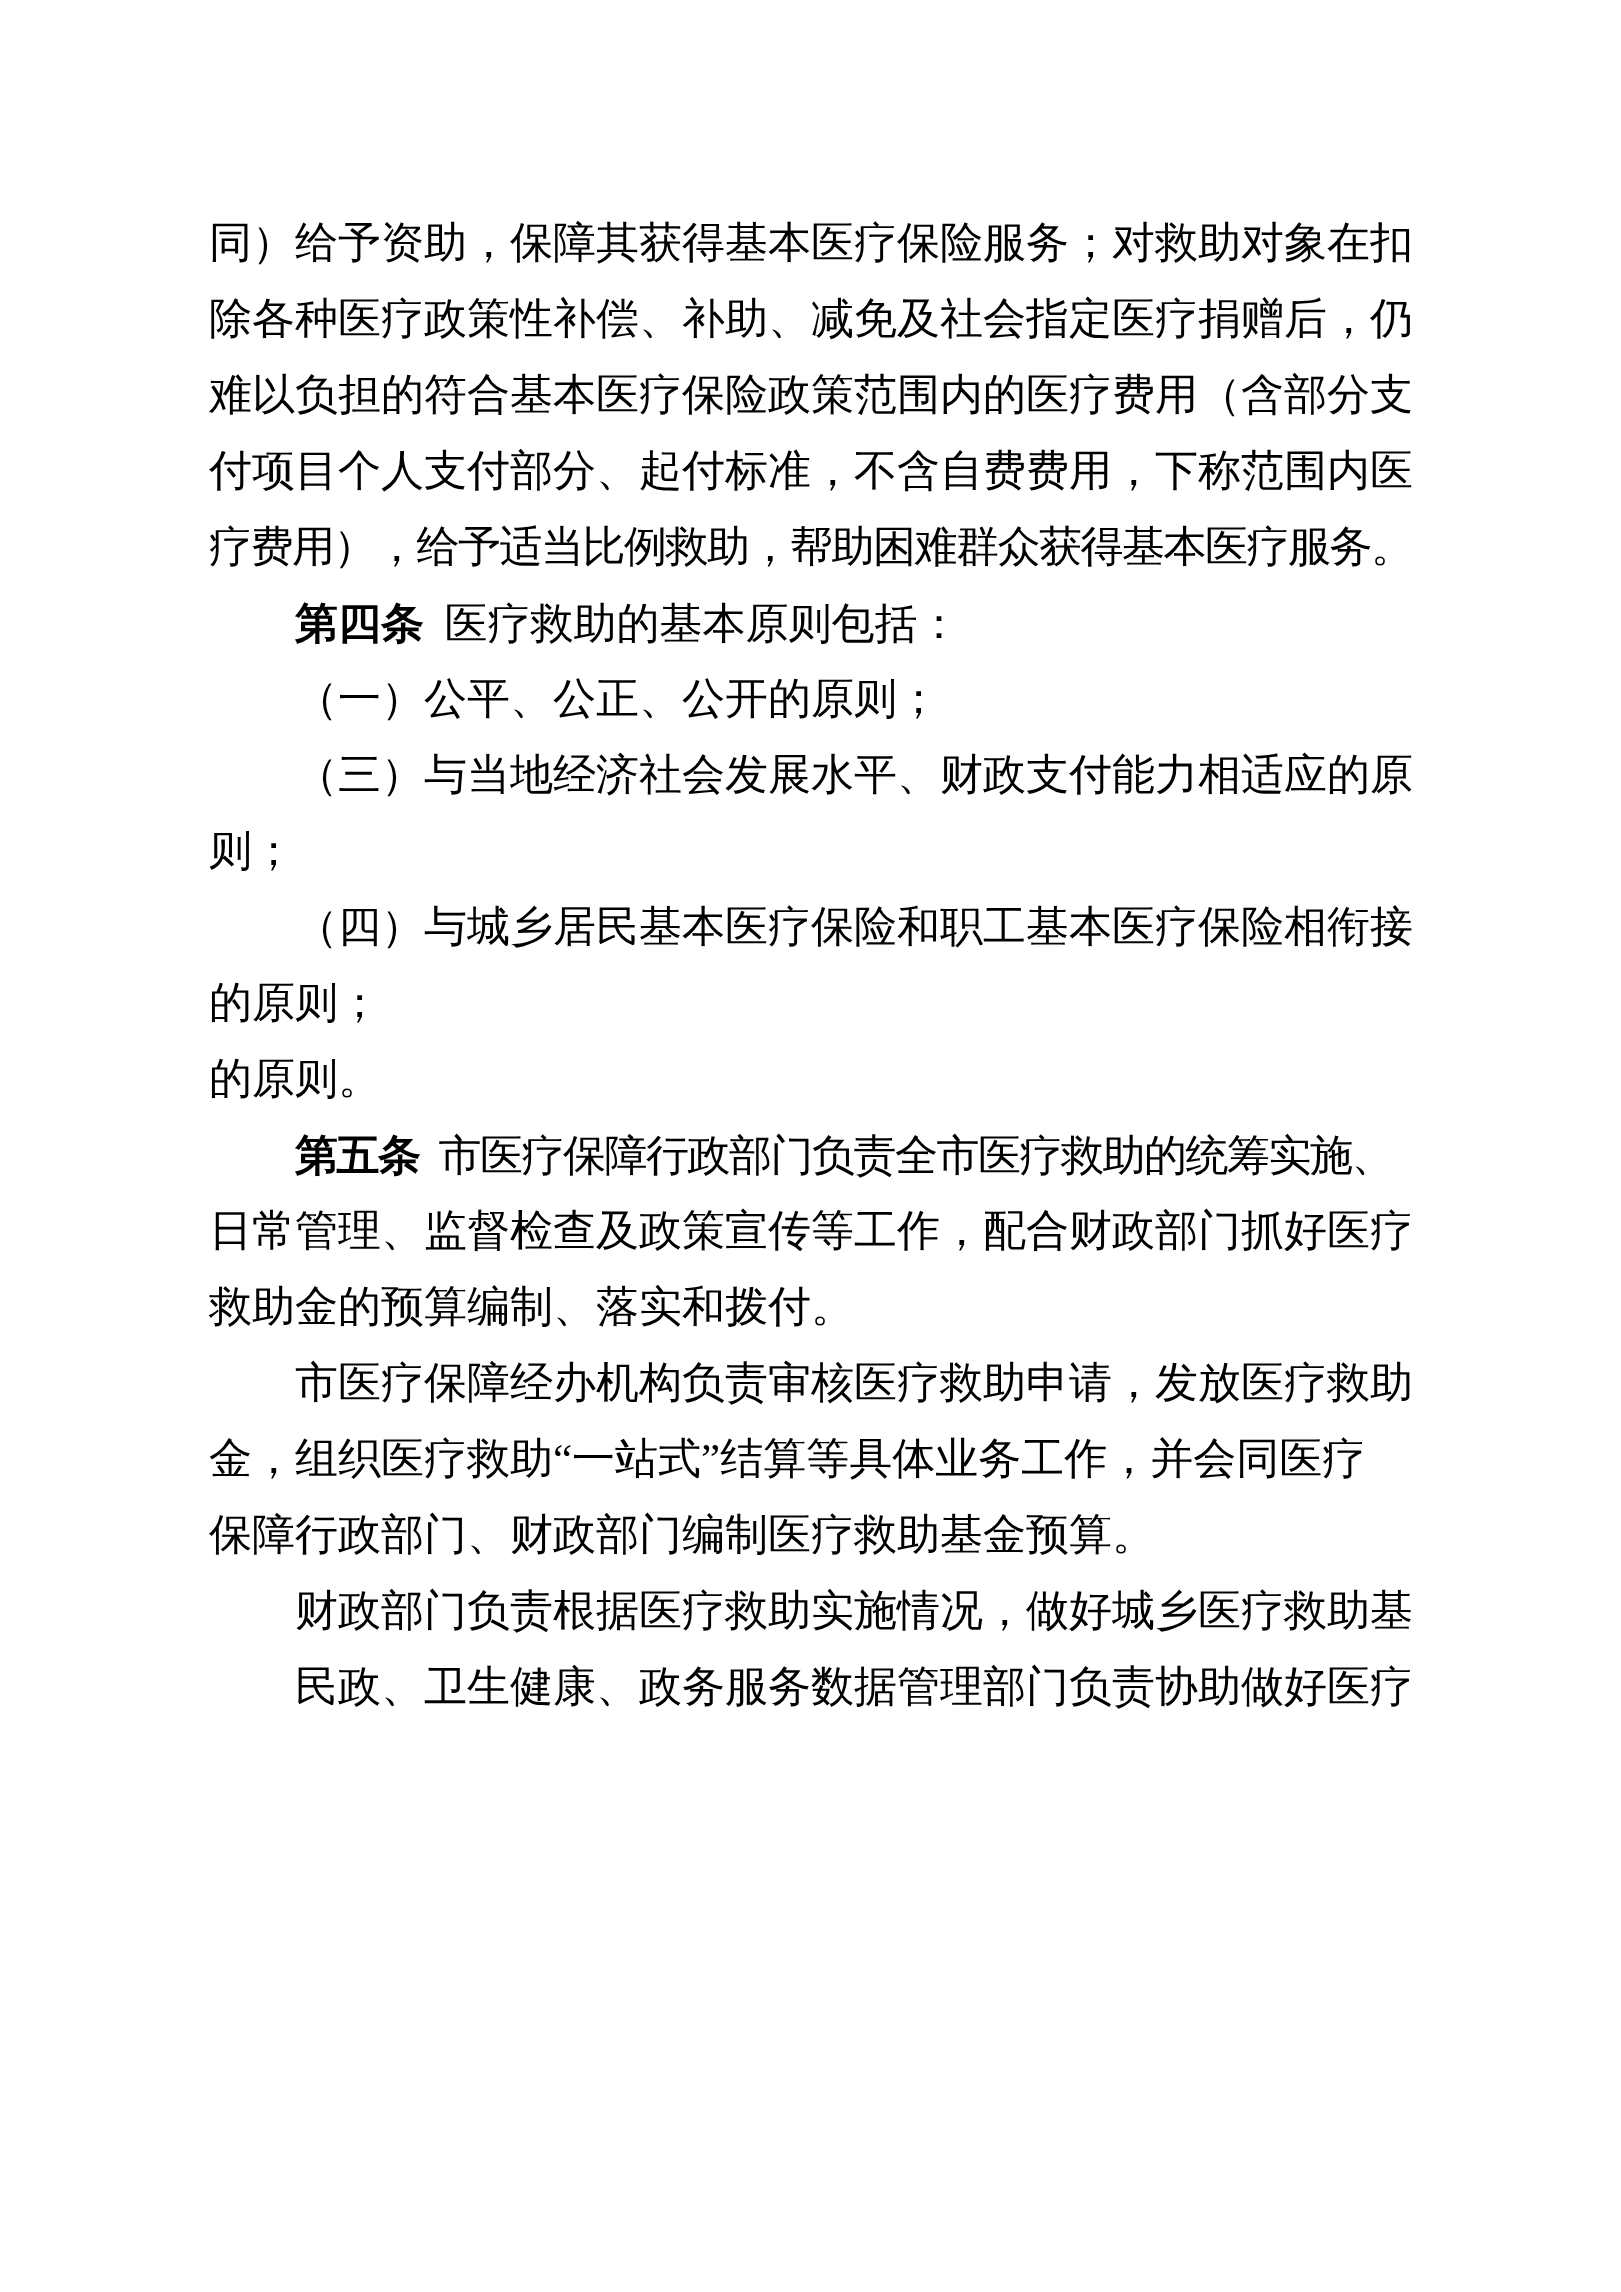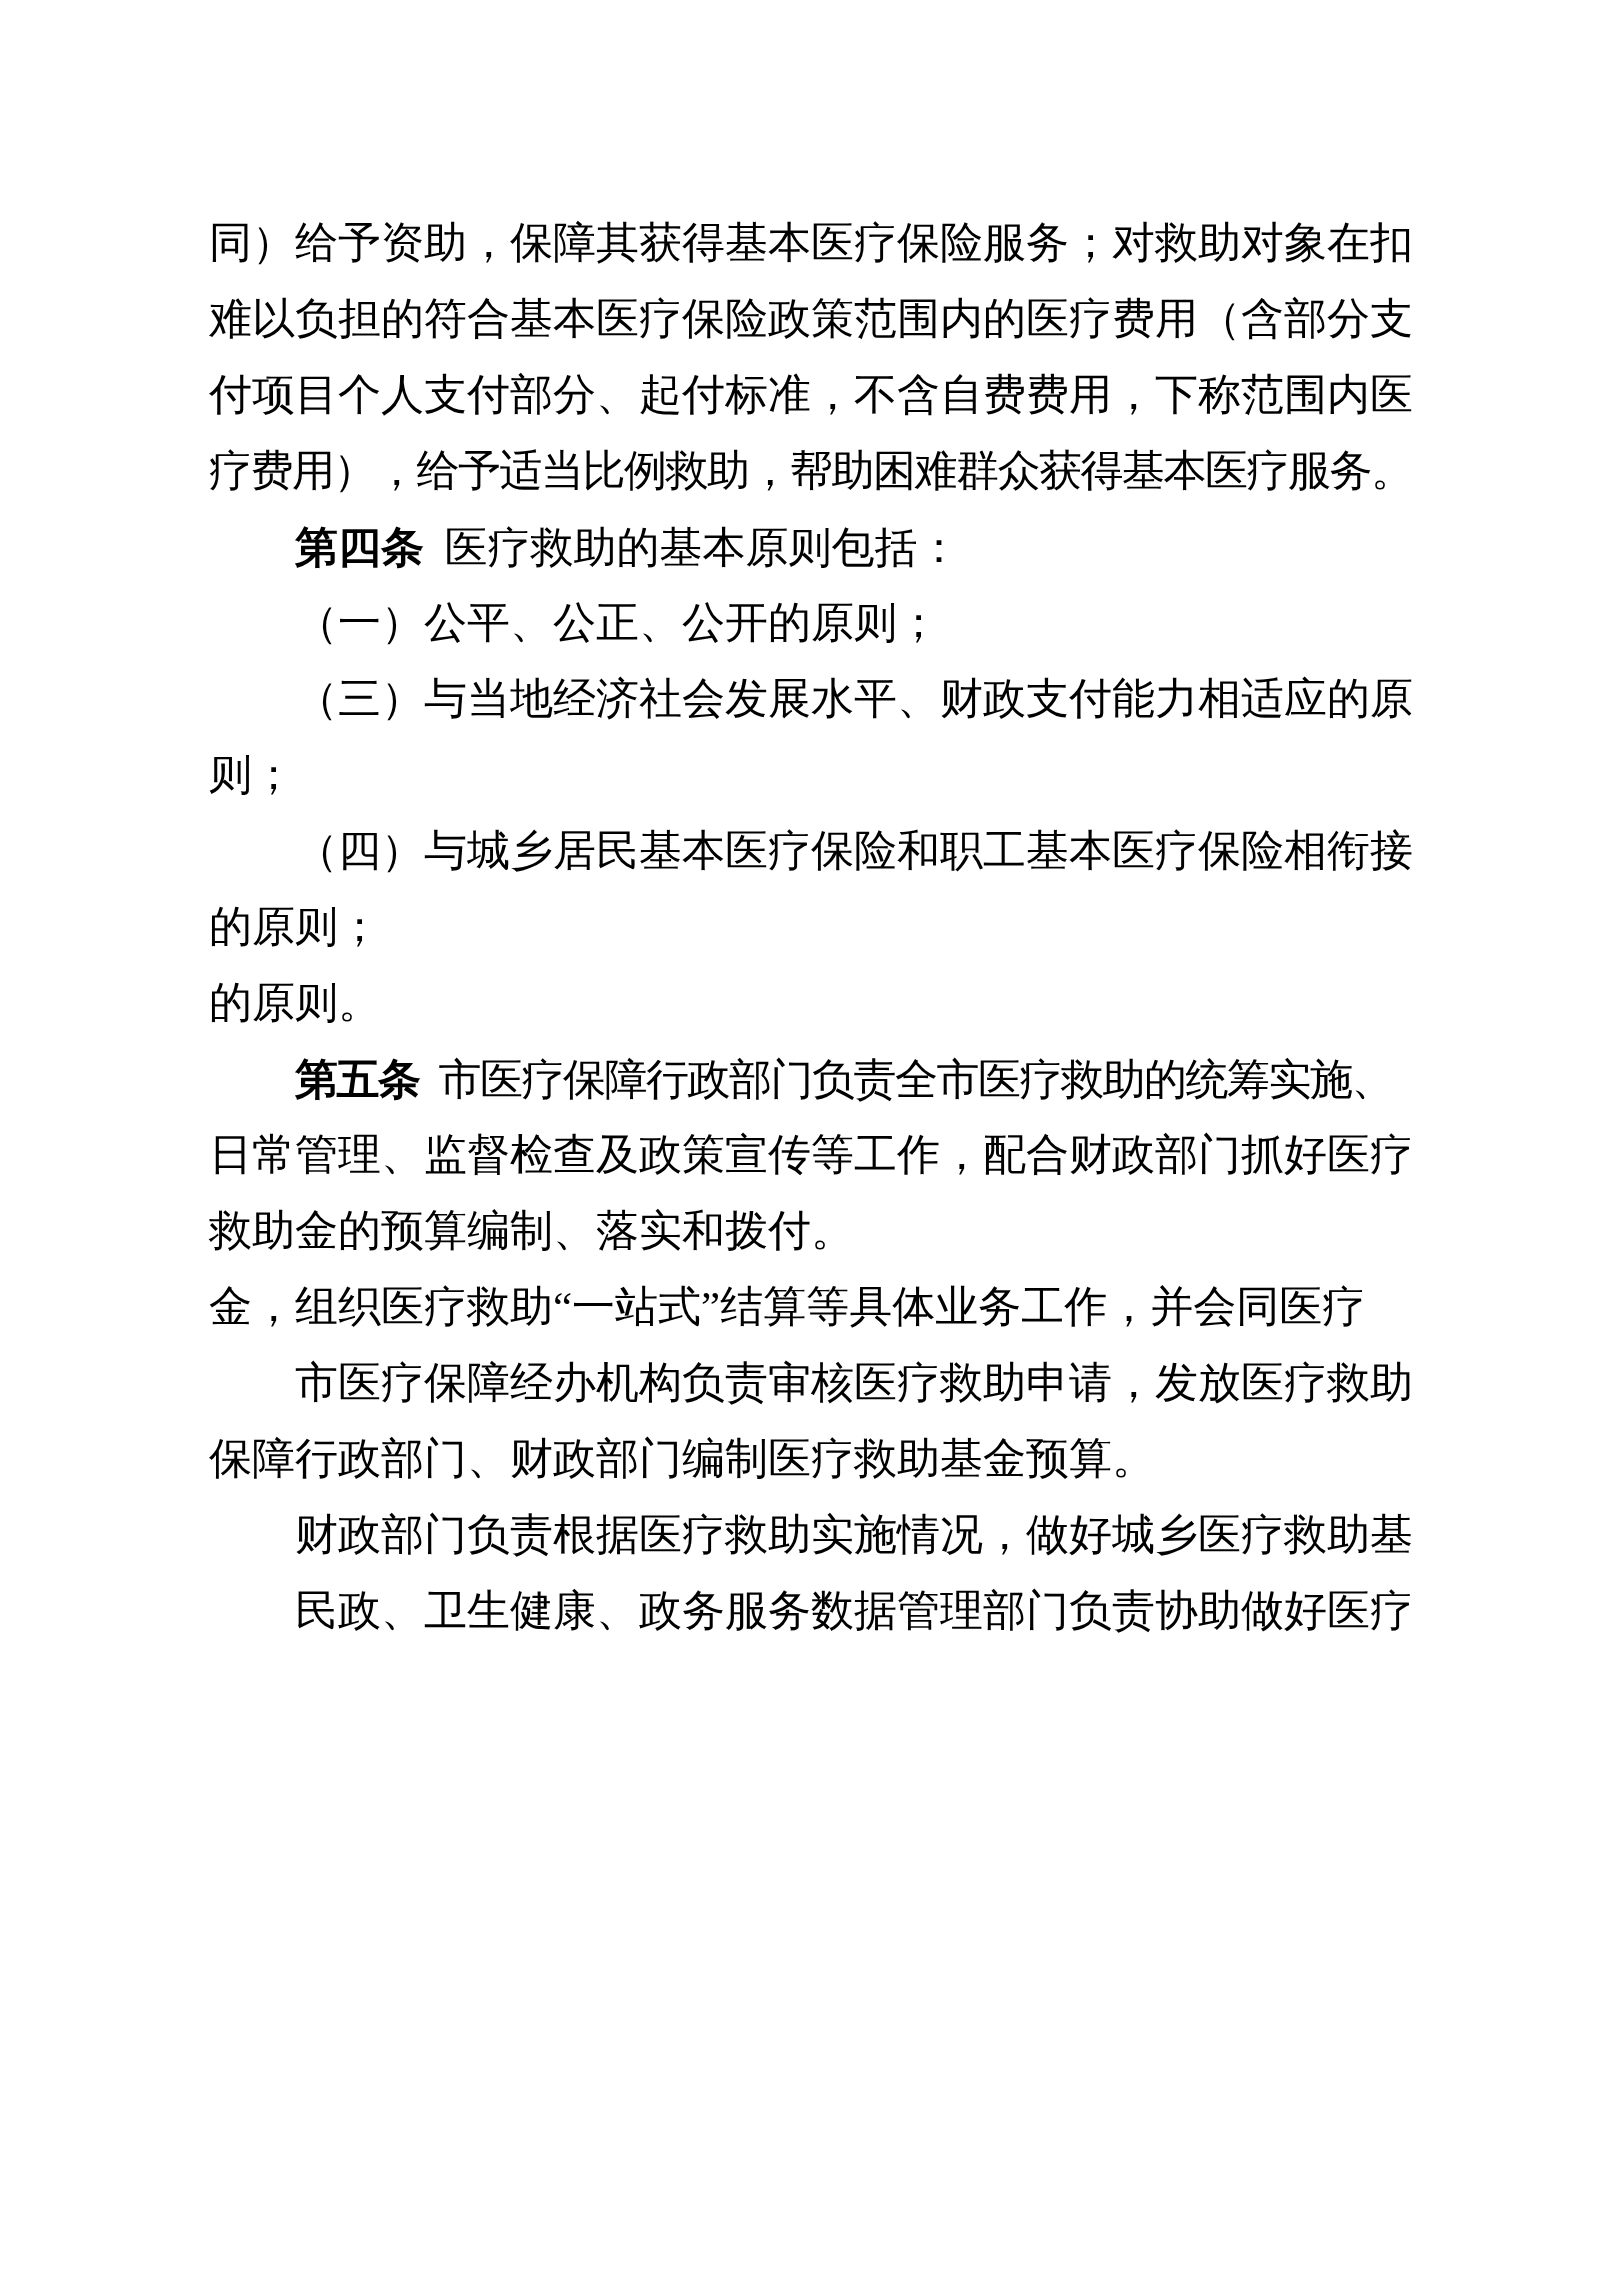--- a/index.html
+++ b/index.html
@@ -48,34 +48,35 @@
     letter-spacing: 2px;
     font-family: "Liberation Serif", "DejaVu Serif", serif;
   }
 </style>
 </head>
 <body>
 
 <div class="page">
   <div class="text-block">
       <div class="line"><span>同）给予资助，保障其获得基本医疗保险服务；对救助对象在扣</span></div>
+      <div class="line"><span>除各种医疗政策性补偿、补助、减免及社会指定医疗捐赠后，仍</span></div>
       <div class="line"><span>难以负担的符合基本医疗保险政策范围内的医疗费用（含部分支</span></div>
       <div class="line"><span>付项目个人支付部分、起付标准，不含自费费用，下称范围内医</span></div>
       <div class="line tight"><span>疗费用），给予适当比例救助，帮助困难群众获得基本医疗服务。</span></div>
       <div class="line indent"><span class="lead">第四条</span><span> 医疗救助的基本原则包括：</span></div>
       <div class="line indent"><span>（一）公平、公正、公开的原则；</span></div>
       <div class="line indent"><span>（三）与当地经济社会发展水平、财政支付能力相适应的原</span></div>
       <div class="line"><span>则；</span></div>
       <div class="line indent"><span>（四）与城乡居民基本医疗保险和职工基本医疗保险相衔接</span></div>
       <div class="line"><span>的原则；</span></div>
       <div class="line"><span>的原则。</span></div>
       <div class="line indent tight"><span class="lead">第五条</span><span> 市医疗保障行政部门负责全市医疗救助的统筹实施、</span></div>
       <div class="line"><span>日常管理、监督检查及政策宣传等工作，配合财政部门抓好医疗</span></div>
       <div class="line"><span>救助金的预算编制、落实和拨付。</span></div>
+      <div class="line indent"><span>市医疗保障经办机构负责审核医疗救助申请，发放医疗救助</span></div>
       <div class="line"><span>金，组织医疗救助“一站式”结算等具体业务工作，并会同医疗</span></div>
-      <div class="line indent"><span>市医疗保障经办机构负责审核医疗救助申请，发放医疗救助</span></div>
       <div class="line"><span>保障行政部门、财政部门编制医疗救助基金预算。</span></div>
       <div class="line indent"><span>财政部门负责根据医疗救助实施情况，做好城乡医疗救助基</span></div>
       <div class="line indent"><span>民政、卫生健康、政务服务数据管理部门负责协助做好医疗</span></div>
     </div>
   <div class="page-number">— 3 —</div>
 </div>
 
 
 </body></html>

